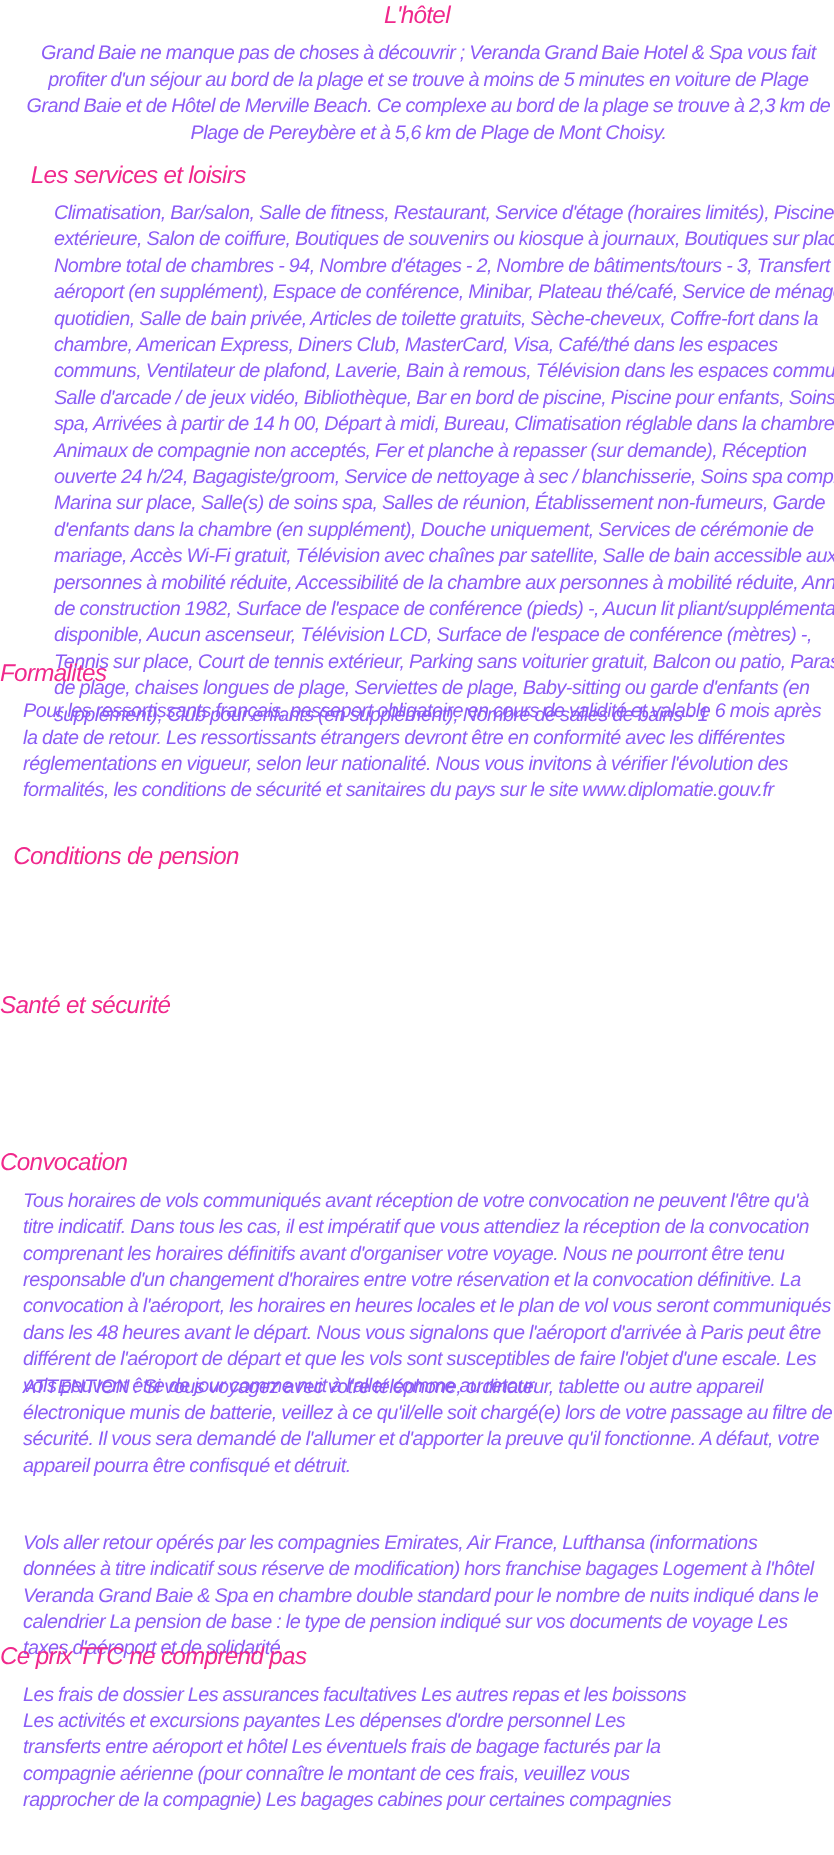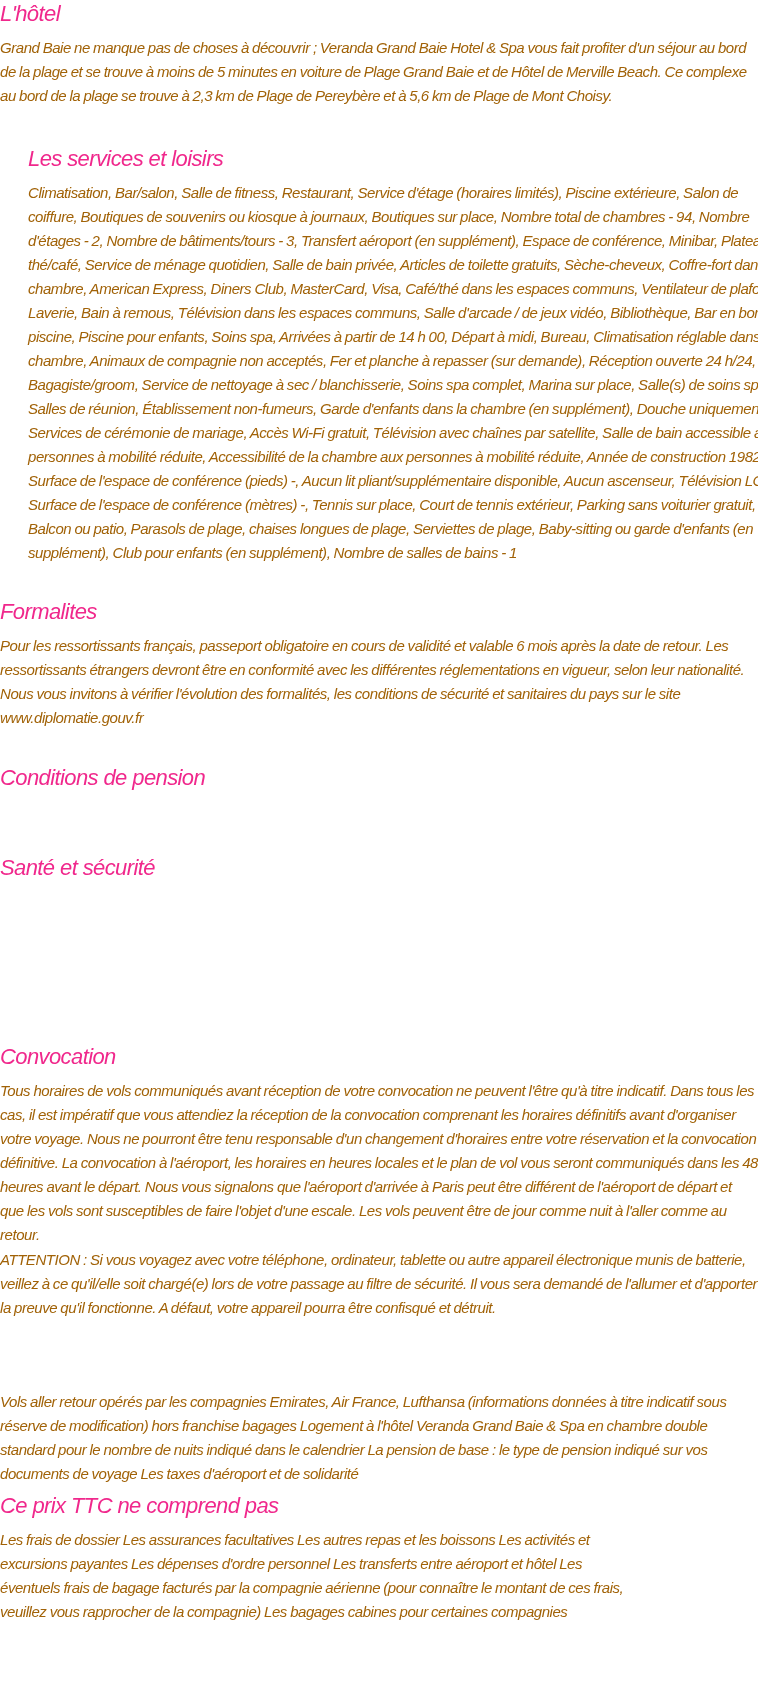--- a/index.html
+++ b/index.html
@@ -11,33 +11,34 @@
     color:#f0288c;
     font-family:"Liberation Sans", sans-serif;
     font-style:italic;
     font-weight:normal;
     font-size:22px;
     line-height:28px;
     letter-spacing:-0.6px;
   }
   .section p {
     margin:8px 0 0 0;
-    color:#a16207;
+    color:#8b5cf6;
     font-family:"Liberation Sans", sans-serif;
     font-style:italic;
-    font-size:15px;
+    font-size:18px;
     line-height:24px;
     letter-spacing:-0.45px;
     word-spacing:-0.5px;
+    padding-left:21px;
   }
-  #s0 { position:absolute; top:0; left:0; width:758px; }
+  #s0 { position:absolute; top:0; left:0; width:758px;text-align:center; }
   #s1 { position:absolute; top:145px; left:0; width:758px;margin-left:28px; }
   #s2 { position:absolute; top:598px; left:0; width:758px; }
-  #s3 { position:absolute; top:764px; left:0; width:678px; }
-  #s4 { position:absolute; top:854px; left:0; width:758px; }
+  #s3 { position:absolute; top:764px; left:12px; width:678px; }
+  #s4 { position:absolute; top:900px; left:0; width:758px; }
   #s5 { position:absolute; top:1002px; left:0; width:758px;margin-top:41px; }
   #s6 { position:absolute; top:1240px; left:0; width:758px; }
   #s7 { position:absolute; top:1382px; left:0; width:758px; }
   #s8 { position:absolute; top:1492px; left:0; width:632px; }
 </style>
 </head>
 <body>
 
 <div class="page">
 

